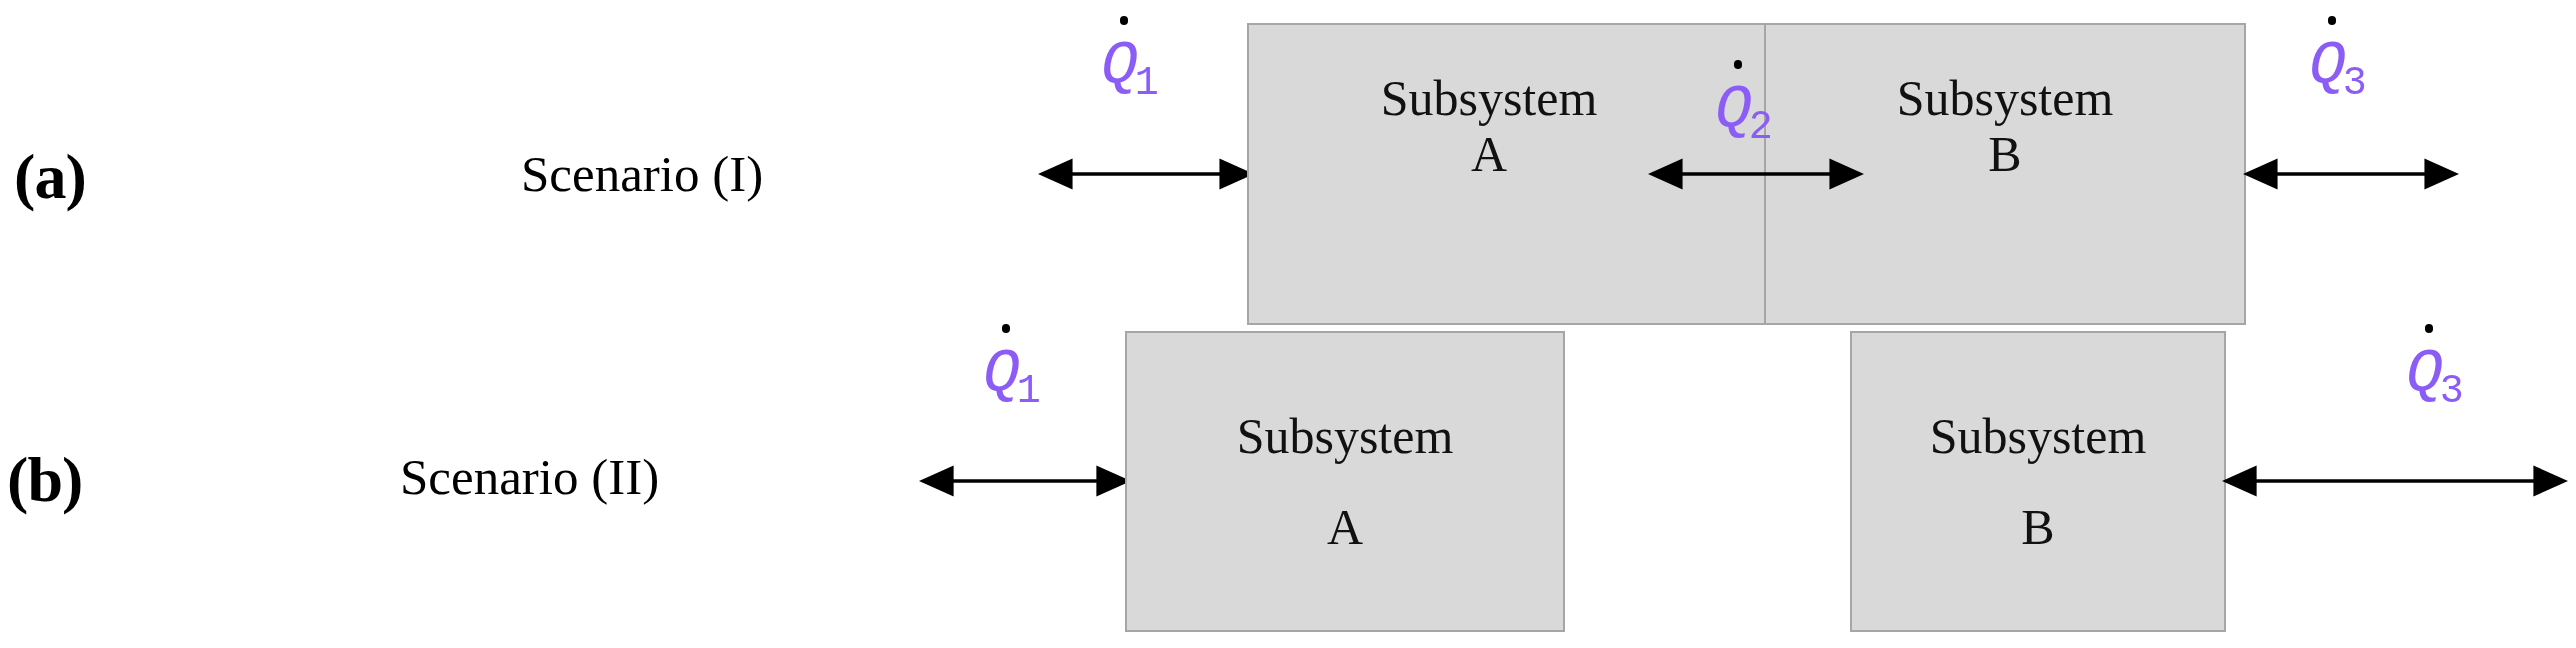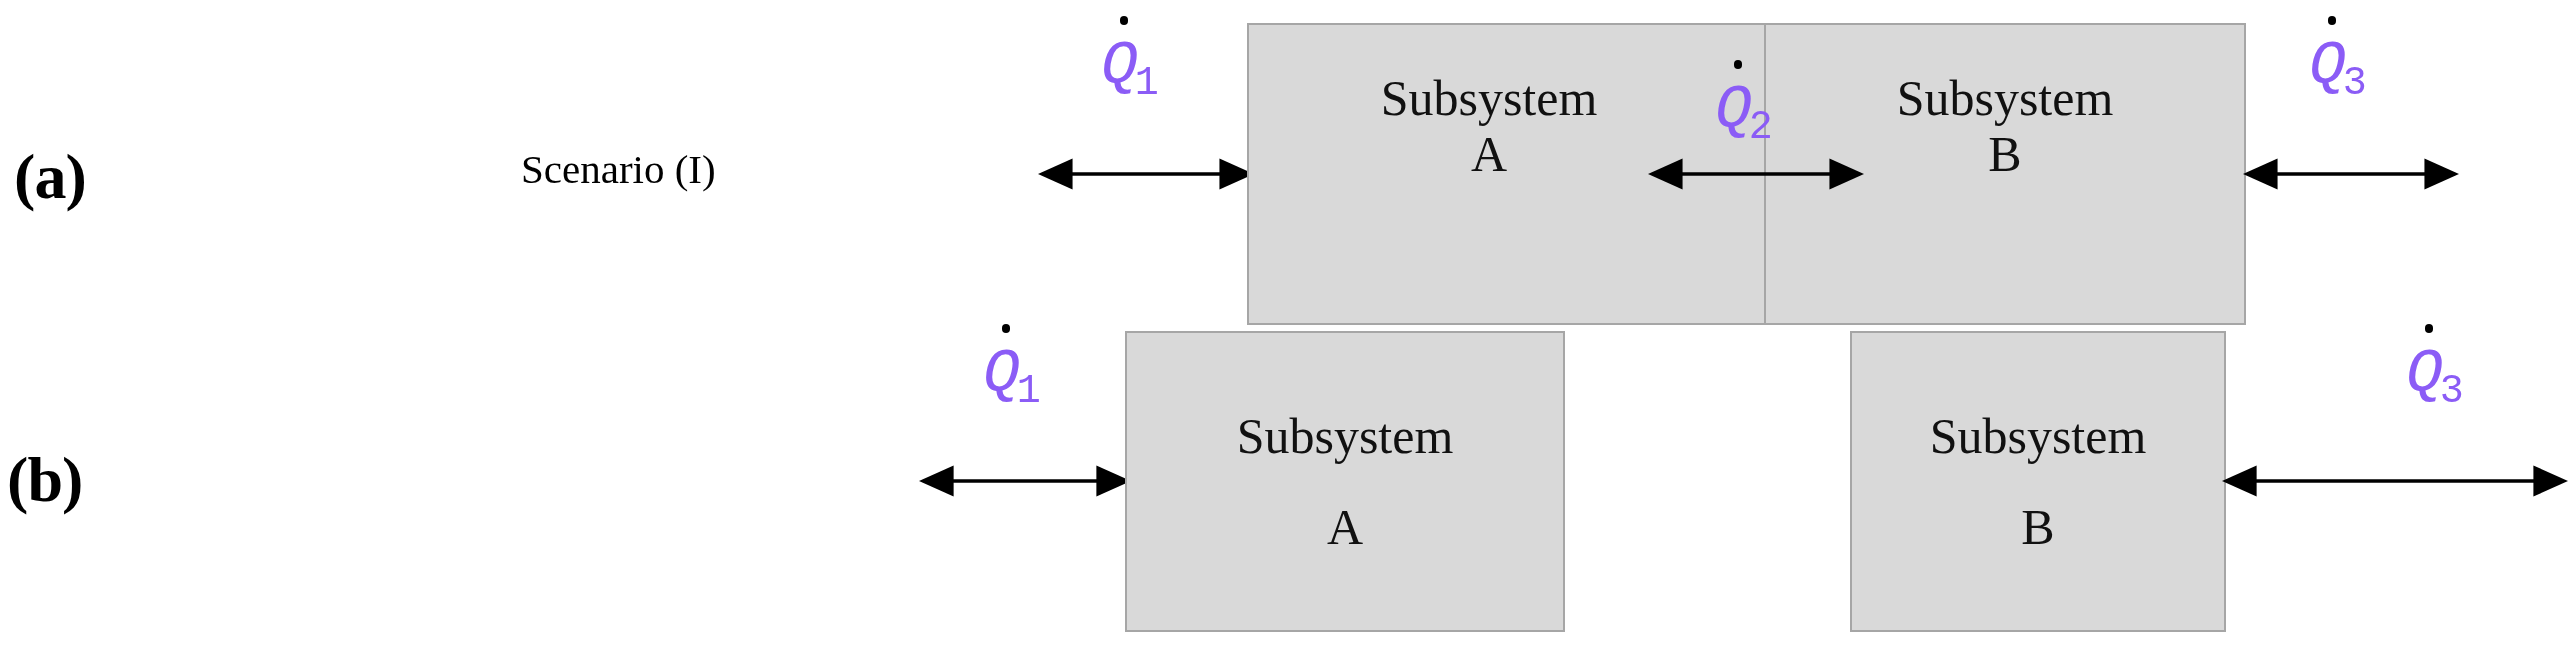--- a/index.html
+++ b/index.html
@@ -27,21 +27,21 @@
     font-family: "Liberation Serif", "DejaVu Serif", serif;
     font-weight: bold;
     font-size: 64px;
     line-height: 1;
     letter-spacing: -0.9px;
     white-space: nowrap;
   }
   .scenario-label {
     font-family: "Liberation Serif", "DejaVu Serif", serif;
     font-weight: normal;
-    font-size: 41px;
+    font-size: 51px;
     line-height: 1;
     white-space: nowrap;
   }
 
   
   .sysbox {
     box-sizing: border-box;
     background: #d9d9d9;
     border: 2.6px solid #a6a6a6;
     display: flex;
@@ -167,20 +167,21 @@
   </div>
 
   <svg class="arrow-svg" style="left:2243px; top:154px;" width="216" height="40" viewBox="0 0 250 46">
     <line x1="30" y1="23" x2="220" y2="23" stroke="#000000" stroke-width="4"></line>
     <polygon points="0,23 40,5 40,41" fill="#000000"></polygon>
     <polygon points="250,23 210,5 210,41" fill="#000000"></polygon>
   </svg>
 
   <div class="abs row-tag" style="left:7px; top:448px;">(b)</div>
 
+  <div class="abs scenario-label" style="left:400px; top:452px;">Scenario (II)</div>
 
   <div class="qlabel" style="left:983px; top:343px;">
     <span class="qsym">Q<span class="dot"></span></span><span class="qsub">1</span>
   </div>
 
   <svg class="arrow-svg" style="left:919px; top:461px;" width="212" height="40" viewBox="0 0 245 46">
     <line x1="30" y1="23" x2="215" y2="23" stroke="#000000" stroke-width="4"></line>
     <polygon points="0,23 40,5 40,41" fill="#000000"></polygon>
     <polygon points="245,23 205,5 205,41" fill="#000000"></polygon>
   </svg>

